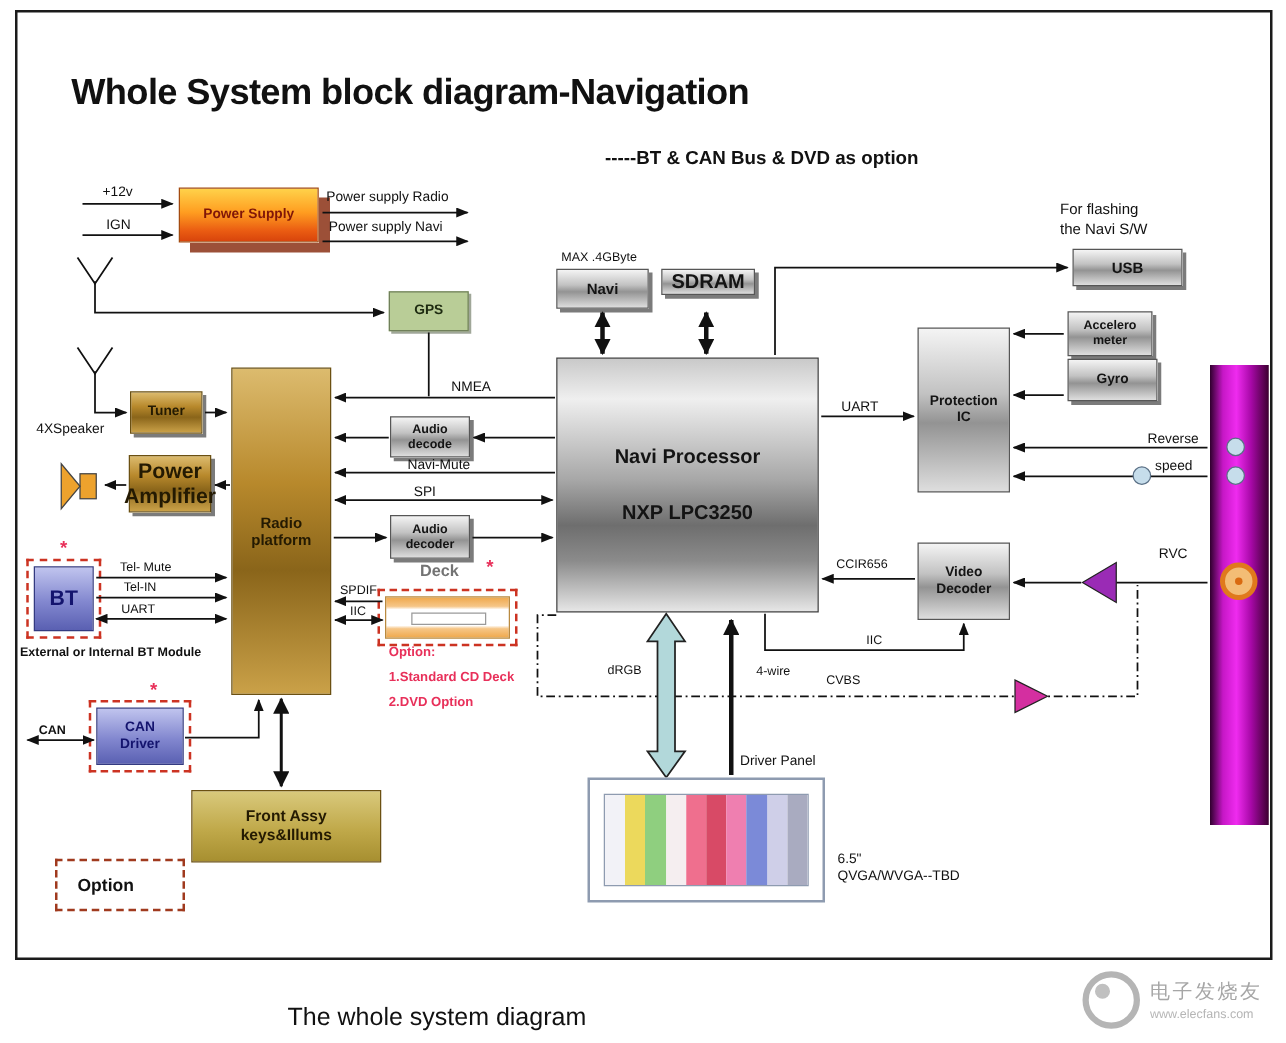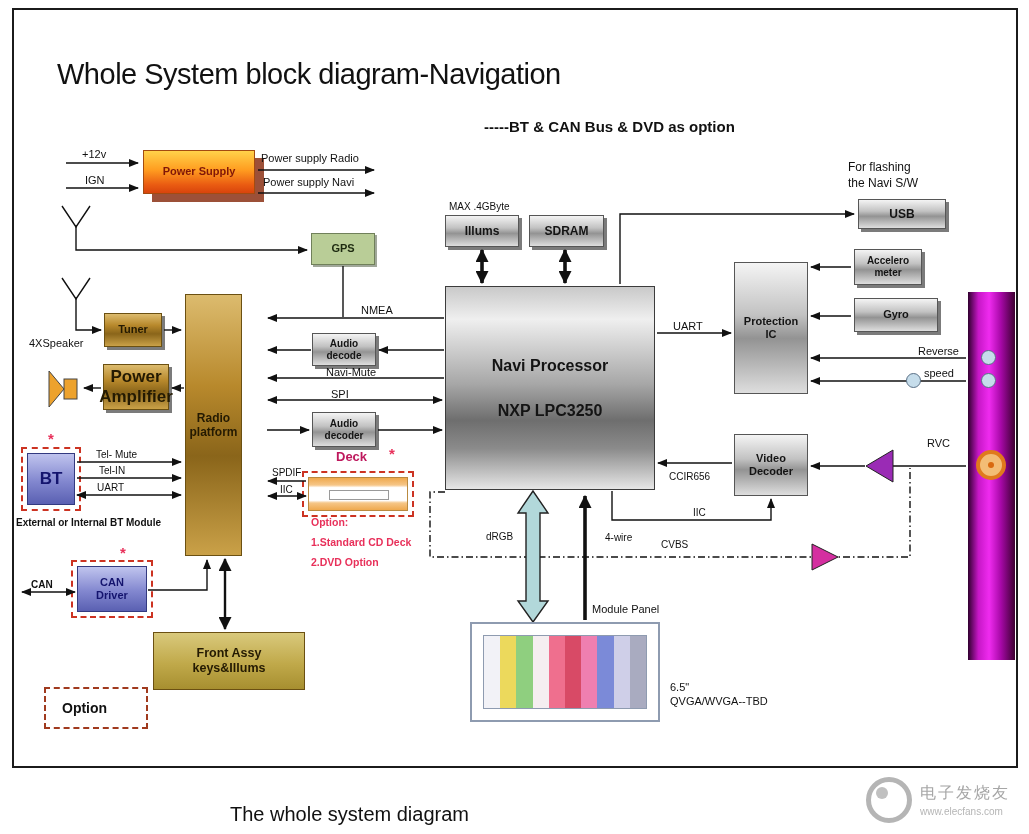--- a/index.html
+++ b/index.html
@@ -1,25 +1,25 @@
 <!DOCTYPE html>
 <html><head>
 <meta charset="utf-8">
 <style>
   *{margin:0;padding:0;box-sizing:border-box}
   body{background:#fff}
   .stage{position:relative;width:1029px;height:834px;background:#fff;font-family:"Liberation Sans",sans-serif;color:#111;overflow:hidden}
   .frame{position:absolute;left:12px;top:8px;width:1006px;height:760px;border:2px solid #1b1b1b;background:#fff}
-  .title{position:absolute;left:57px;top:58px;font-size:29px;font-weight:normal;letter-spacing:-.5px}
+  .title{position:absolute;left:57px;top:58px;font-size:29px;font-weight:bold;letter-spacing:-.5px}
   .subtitle{position:absolute;left:484px;top:118px;font-size:15px;font-weight:bold}
   .caption{position:absolute;left:230px;top:803px;width:500px;font-size:20px}
   .lbl{position:absolute;font-size:11px;line-height:1.3;white-space:pre-line}
   .s10{font-size:10px}
   .b{font-weight:bold}
-  .red{color:#be185d}
+  .red{color:#737373}
   .blk{position:absolute;display:flex;align-items:center;justify-content:center;text-align:center;font-weight:bold;white-space:pre-line;line-height:1.2;border:1px solid #555;color:#141414}
   .gold{background:linear-gradient(180deg,#dcbb6e 0%,#b8892c 35%,#8a651a 62%,#caa148 100%);border-color:#6b5012;color:#241a02}
   .khaki{background:linear-gradient(180deg,#d9c97c 0%,#c0a94a 55%,#a78f30 100%);border-color:#6b5012;color:#241a02}
   .silver{background:linear-gradient(180deg,#f4f4f4 0%,#c2c2c2 40%,#939393 58%,#dedede 100%);border-color:#565656}
   .shadow{box-shadow:3px 3px 0 rgba(100,100,100,.85)}
   .navi{background:linear-gradient(180deg,#c9c9c9 0%,#efefef 16%,#a7a7a7 48%,#6e6e6e 66%,#8b8b8b 80%,#e6e6e6 100%);border-color:#3c3c3c;flex-direction:column;gap:26px}
   .navi div{font-size:16px;font-weight:bold}
   .blue{background:linear-gradient(180deg,#c0c4ee 0%,#8287cf 55%,#5a60b2 100%);border-color:#333a80;color:#14146e}
   .gps{background:#b9cd97;border-color:#70805a;box-shadow:2px 2px 0 rgba(120,130,110,.7);color:#1d2a10}
   .ps{background:linear-gradient(180deg,#ffd24a 0%,#ff9d20 45%,#ea5c12 80%,#d8440c 100%);border-color:#a34b10;color:#801608;box-shadow:9px 8px 0 #9c5038}
@@ -44,36 +44,36 @@
   <div class="frame"></div>
 
   <div class="title">Whole System block diagram-Navigation</div>
   <div class="subtitle">-----BT &amp; CAN Bus &amp; DVD as option</div>
 
   <div class="blk ps" style="left:143px;top:150px;width:112px;height:44px;font-size:11px">Power Supply</div>
   <div class="blk gps" style="left:311px;top:233px;width:64px;height:32px;font-size:11px">GPS</div>
   <div class="blk gold shadow" style="left:104px;top:313px;width:58px;height:34px;font-size:11px">Tuner</div>
   <div class="blk gold shadow" style="left:103px;top:364px;width:66px;height:46px;font-size:17px">Power
 Amplifier</div>
-  <div class="blk gold" style="left:185px;top:294px;width:57px;height:262px;font-size:12px">Radio
+  <div class="blk gold" style="left:185px;top:294px;width:80px;height:262px;font-size:12px">Radio
 platform</div>
   <div class="blk silver shadow" style="left:312px;top:333px;width:64px;height:33px;font-size:10px">Audio
 decode</div>
   <div class="blk silver shadow" style="left:312px;top:412px;width:64px;height:35px;font-size:10px">Audio
 decoder</div>
   <div class="blk navi" style="left:445px;top:286px;width:210px;height:204px">
     <div>Navi Processor</div>
     <div>NXP LPC3250</div>
   </div>
-  <div class="blk silver shadow" style="left:445px;top:215px;width:74px;height:32px;font-size:12px">Illums</div>
-  <div class="blk silver shadow" style="left:529px;top:215px;width:75px;height:32px;font-size:12px">SDRAM</div>
+  <div class="blk silver shadow" style="left:445px;top:215px;width:74px;height:32px;font-size:12px">Navi</div>
+  <div class="blk silver shadow" style="left:529px;top:215px;width:75px;height:21px;font-size:16px">SDRAM</div>
   <div class="blk silver shadow" style="left:858px;top:199px;width:88px;height:30px;font-size:12px">USB</div>
   <div class="blk silver shadow" style="left:854px;top:249px;width:68px;height:36px;font-size:10px">Accelero
 meter</div>
-  <div class="blk silver shadow" style="left:854px;top:298px;width:84px;height:34px;font-size:11px">Gyro</div>
+  <div class="blk silver shadow" style="left:854px;top:287px;width:72px;height:34px;font-size:11px">Gyro</div>
   <div class="blk silver" style="left:734px;top:434px;width:74px;height:62px;font-size:11px">Video
 Decoder</div>
   <div class="blk silver" style="left:734px;top:262px;width:74px;height:132px;font-size:11px">Protection
 IC</div>
   <div class="blk khaki" style="left:153px;top:632px;width:152px;height:58px;font-size:12.5px">Front Assy
 keys&amp;Illums</div>
 
   <div class="dashwrap" style="left:21px;top:447px;width:60px;height:64px"></div>
   <div class="blk blue" style="left:27px;top:453px;width:48px;height:52px;font-size:17px">BT</div>
 
@@ -200,27 +200,27 @@
   <div class="lbl s10" style="left:99px;top:464px">Tel-IN</div>
   <div class="lbl s10" style="left:97px;top:481px">UART</div>
   <div class="lbl s10 b" style="left:16px;top:516px">External or Internal BT Module</div>
   <div class="lbl s10 b" style="left:31px;top:578px">CAN</div>
   <div class="lbl s10" style="left:449px;top:200px">MAX .4GByte</div>
   <div class="lbl" style="left:848px;top:160px;font-size:12px">For flashing
 the Navi S/W</div>
   <div class="lbl" style="left:673px;top:319px">UART</div>
   <div class="lbl" style="left:918px;top:344px">Reverse</div>
   <div class="lbl" style="left:924px;top:366px">speed</div>
-  <div class="lbl s10" style="left:669px;top:470px">CCIR656</div>
+  <div class="lbl s10" style="left:669px;top:445px">CCIR656</div>
   <div class="lbl" style="left:927px;top:436px">RVC</div>
   <div class="lbl s10" style="left:693px;top:506px">IIC</div>
   <div class="lbl s10" style="left:605px;top:531px">4-wire</div>
   <div class="lbl s10" style="left:661px;top:538px">CVBS</div>
   <div class="lbl s10" style="left:486px;top:530px">dRGB</div>
-  <div class="lbl" style="left:592px;top:602px">Module Panel</div>
+  <div class="lbl" style="left:592px;top:602px">Driver Panel</div>
   <div class="lbl" style="left:670px;top:680px">6.5"
 QVGA/WVGA--TBD</div>
 
   <div class="caption">The whole system diagram</div>
   <div class="logo"></div>
   <div class="wm-brand">电子发烧友</div>
   <div class="wm-site">www.elecfans.com</div>
 </div>
 
 </body></html>

